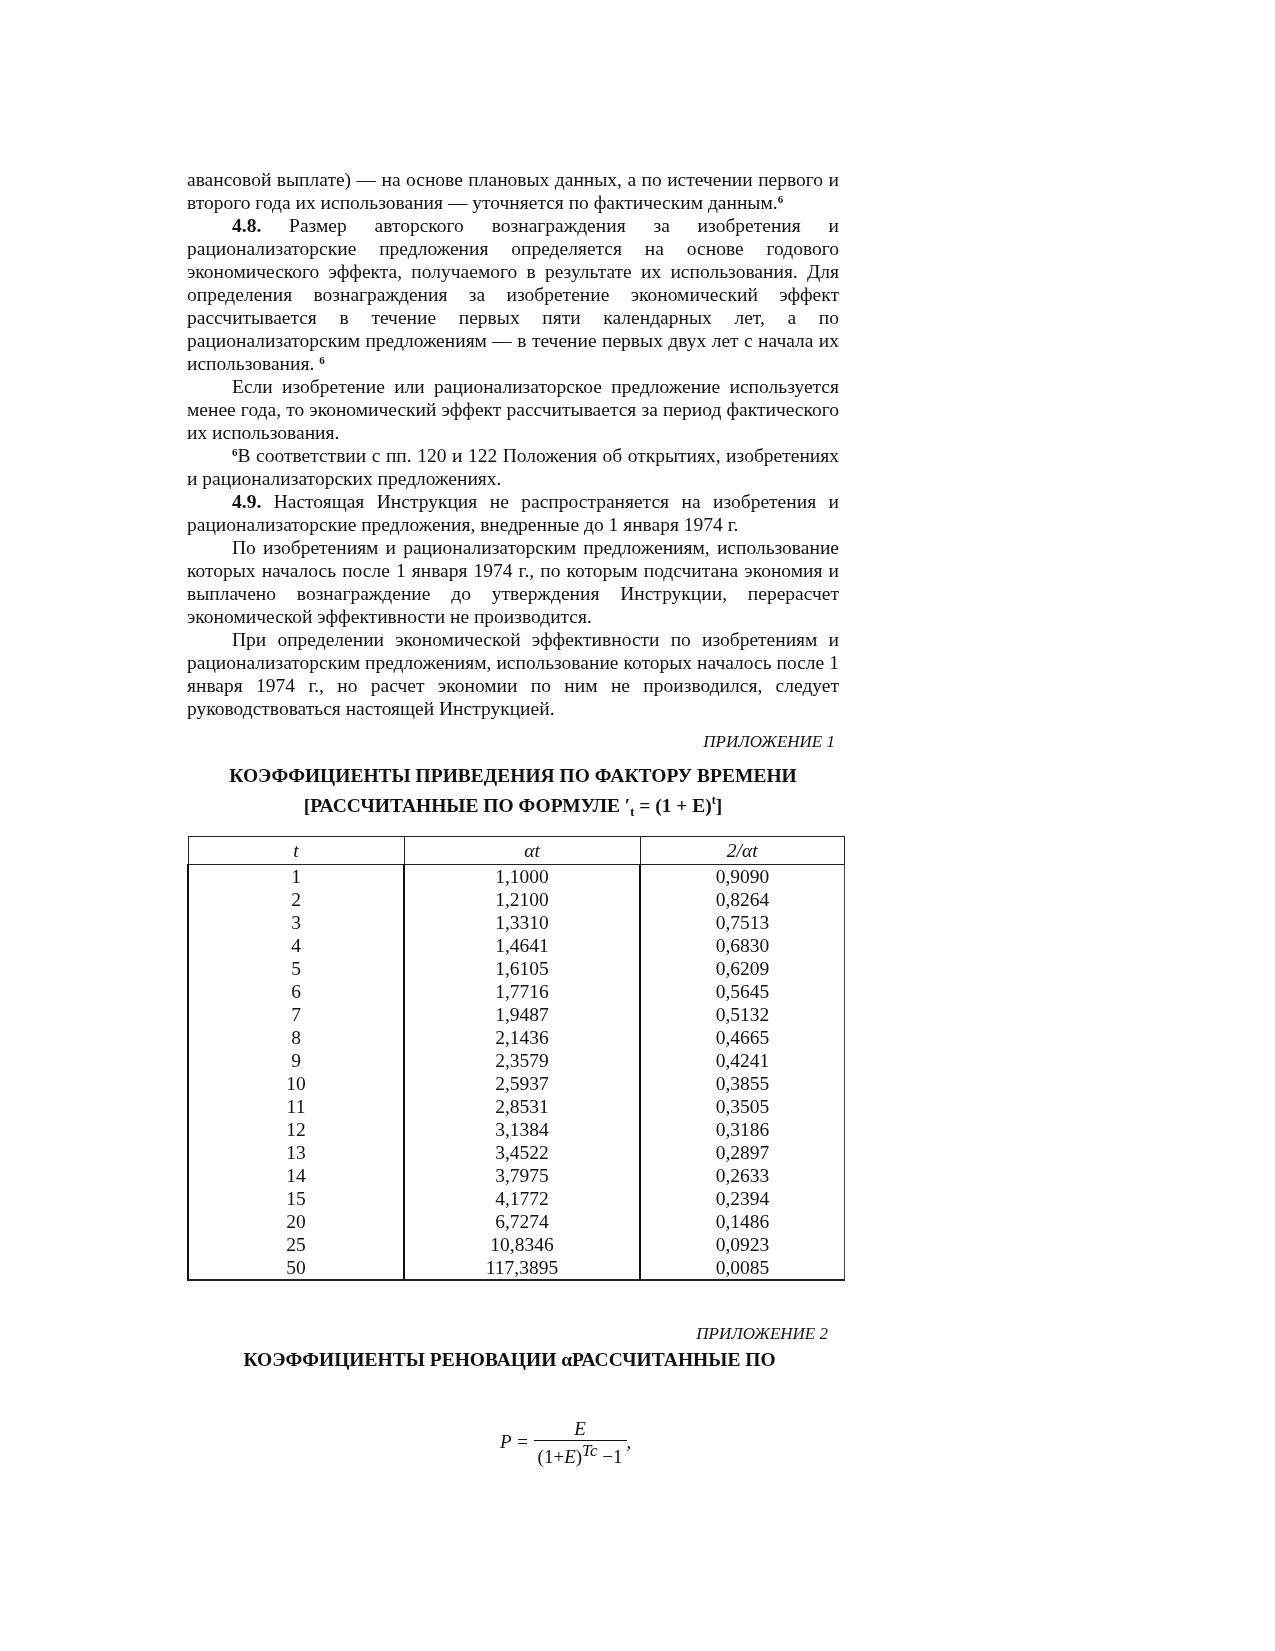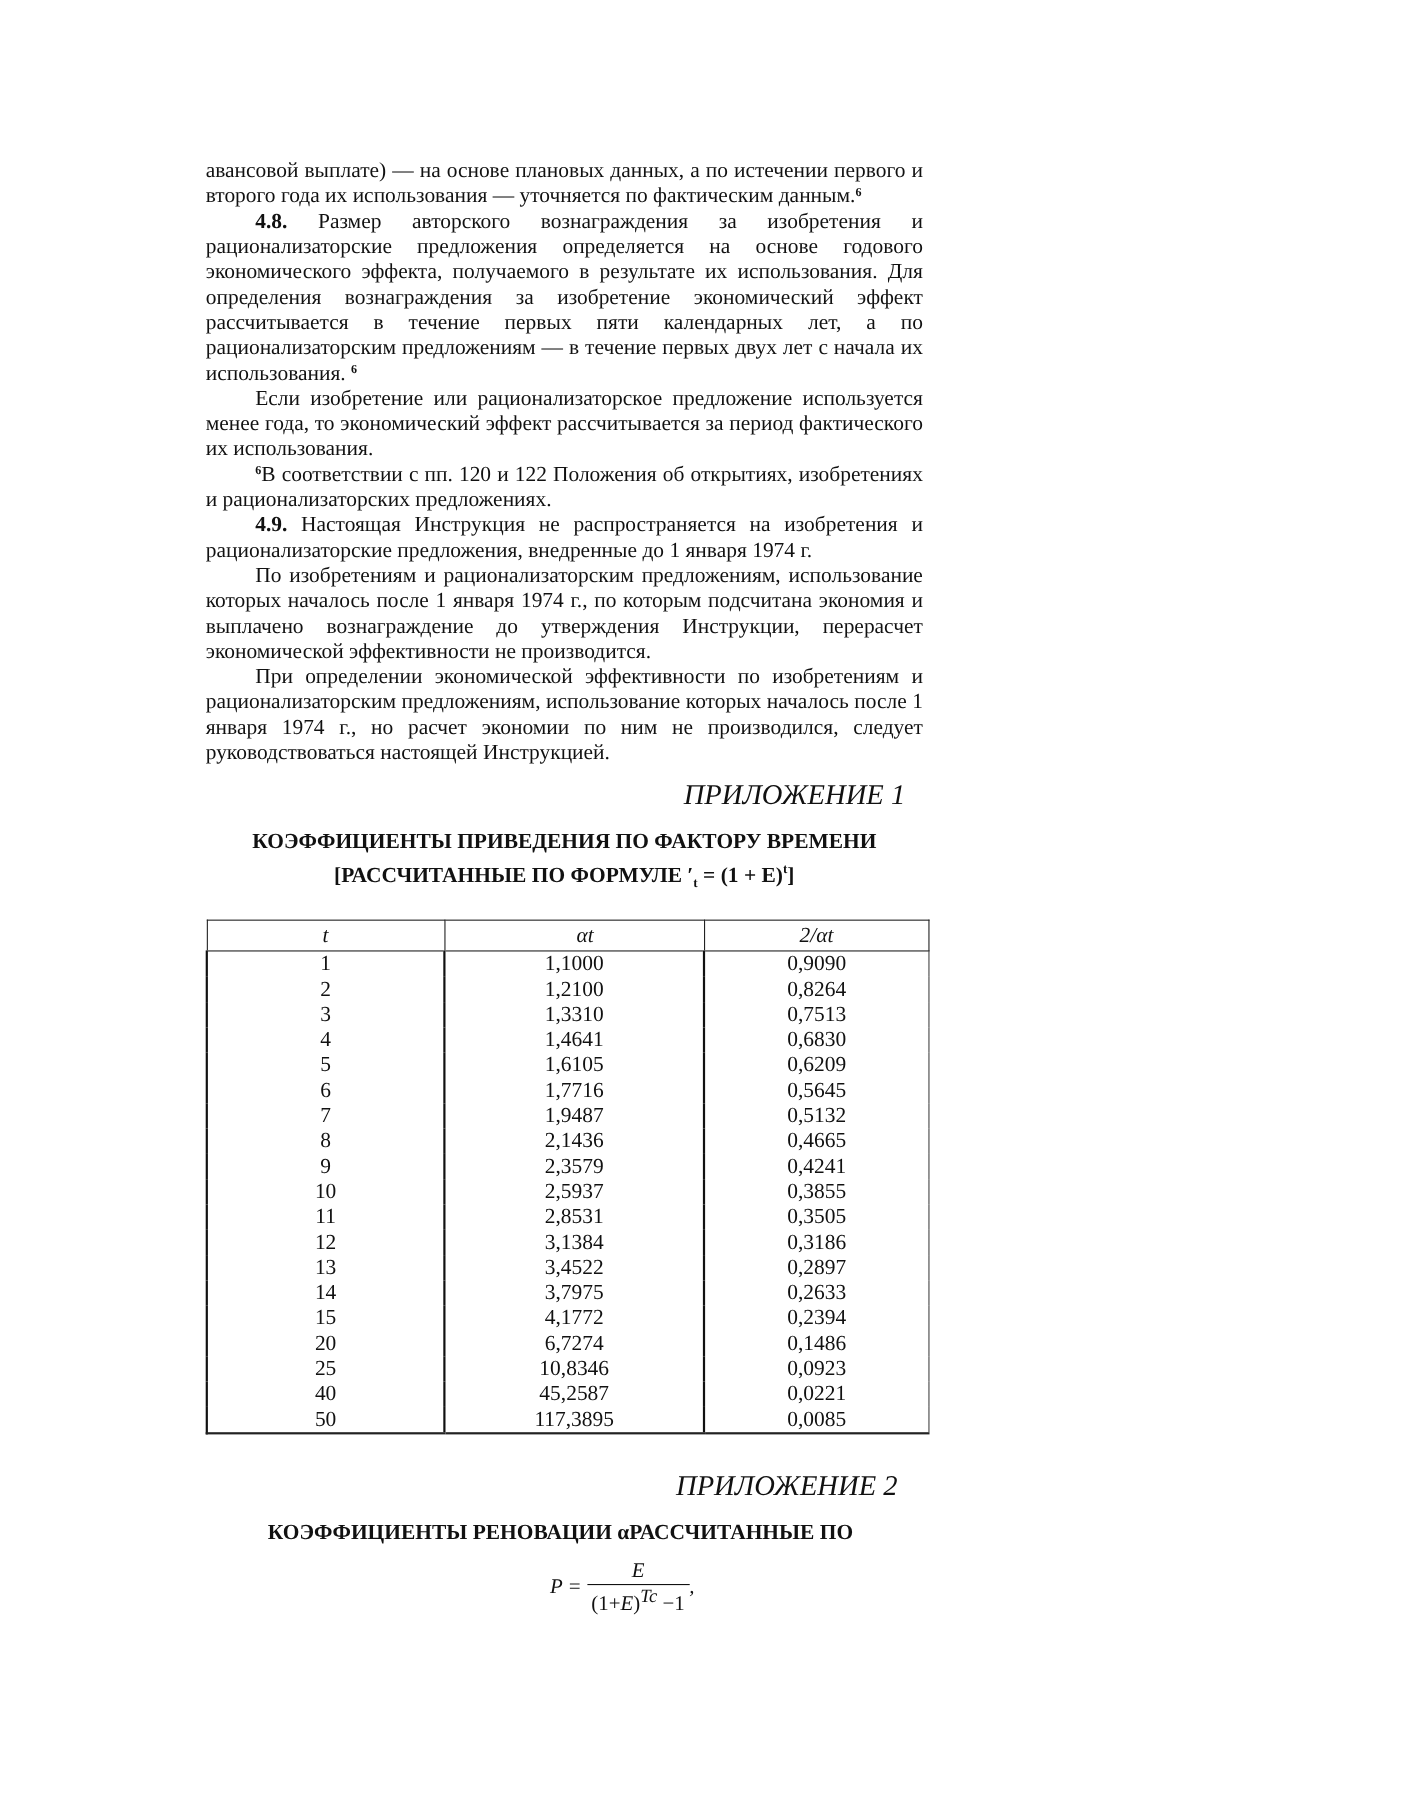--- a/index.html
+++ b/index.html
@@ -1,23 +1,23 @@
 <!DOCTYPE html>
 <html><head>
 <meta charset="utf-8">
 <style>
   html, body { margin: 0; padding: 0; background: #ffffff; }
   body { width: 1275px; height: 1651px; position: relative; overflow: hidden;
          font-family: "Liberation Serif", serif; color: #111; }
-  .page { position: absolute; left: 187px; top: 144px; width: 652px; }
+  .page { position: absolute; left: 187px; top: 168px; width: 652px; }
   .p { font-size: 19.5px; line-height: 23px; text-align: justify; margin: 0; }
   .p.ind { text-indent: 45px; }
   .p b { font-weight: bold; }
   sup.fn { font-size: 11px; font-weight: bold; vertical-align: top; position: relative; top: -3px; }
-  .appx { font-size: 26px; font-style: italic; text-align: right; margin: 16px; }
+  .appx { font-size: 17px; font-style: italic; text-align: right; margin: 4px; }
   .title { font-size: 19.5px; font-weight: bold; text-align: center; line-height: 24px; margin: 0; }
   table.coef { position: absolute; left: 187px; top: 836px; width: 658px;
                border-collapse: collapse; font-size: 19.5px; }
   table.coef th, table.coef td { text-align: center; padding: 0; line-height: 23px; }
   table.coef th { font-weight: normal; font-style: italic; height: 27px;
                   border: 1.5px solid #222; }
   table.coef td { border-left: 2px solid #111; border-right: 1px solid #444; }
   table.coef tr.last td { border-bottom: 2px solid #222; }
   table.coef td:first-child { border-left: 2px solid #111; }
   .formula { position: absolute; left: 500px; top: 1418px; font-size: 19px; font-style: italic; }
@@ -130,25 +130,20 @@
       <tr>
         <td>20</td>
         <td>6,7274</td>
         <td>0,1486</td>
       </tr>
       <tr>
         <td>25</td>
         <td>10,8346</td>
         <td>0,0923</td>
       </tr>
-      <tr>
-        <td>40</td>
-        <td>45,2587</td>
-        <td>0,0221</td>
-      </tr>
       <tr class="last">
         <td>50</td>
         <td>117,3895</td>
         <td>0,0085</td>
       </tr>
     </tbody>
 </table>
 
 <div style="position:absolute; left:187px; top:1320px; width:645px;">
   <p class="appx">ПРИЛОЖЕНИЕ 2</p>

